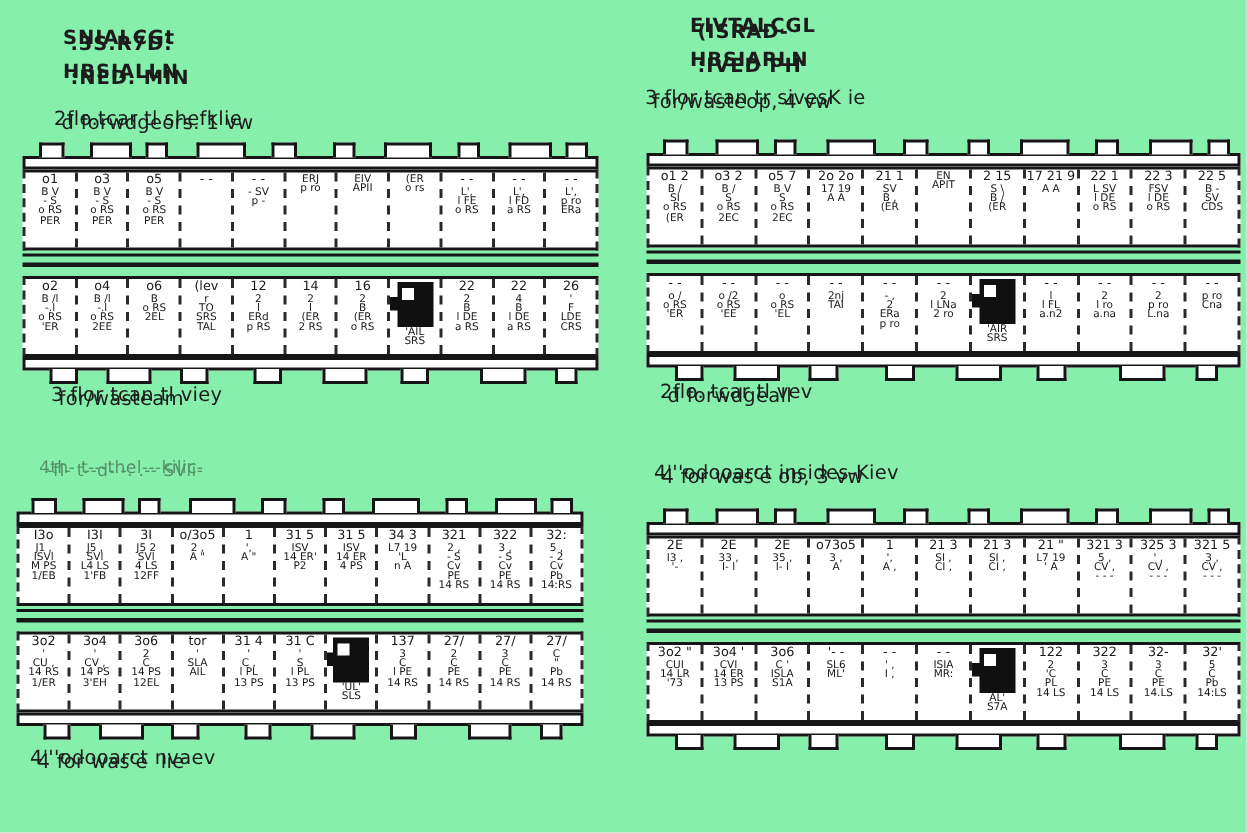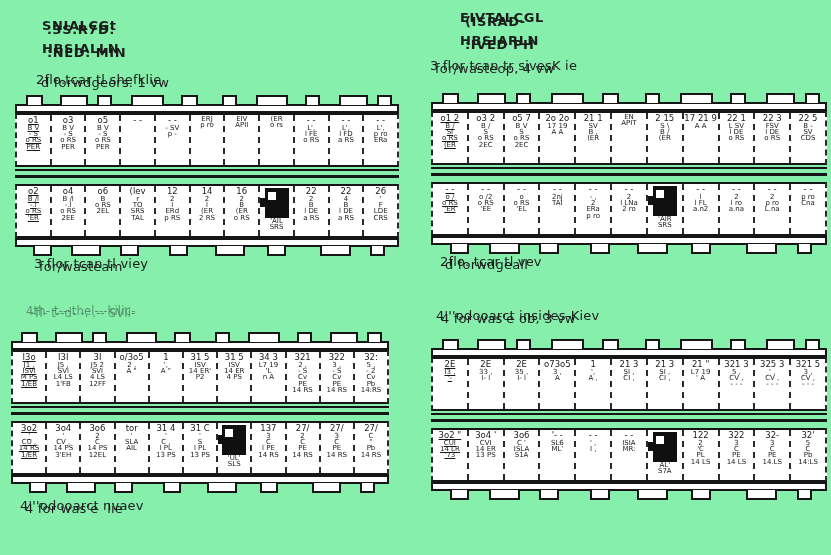--- a/index.html
+++ b/index.html
@@ -17,21 +17,21 @@
   .tabs{position:relative;height:10px;margin:0 4px;}
   .tab{position:absolute;height:10px;background:#fff;border:2.2px solid #161616;box-sizing:border-box;}
   .tabs.top .tab{border-bottom:none;top:1px;}
   .tabs.bot .tab{border-top:none;top:-1px;}
   .rail{height:5px;border:2.2px solid #161616;margin:0 1px;background:#fff;}
   .strip{display:flex;height:54px;box-sizing:border-box;margin:0 1px;background:#fff;
          border-top:2px solid #161616;border-bottom:2px solid #161616;
          border-left:2px dashed #2a2a2a;border-right:2px dashed #2a2a2a;}
   .cell{flex:1;border-left:2px dashed #2a2a2a;overflow:hidden;text-align:center;
         font-size:7px;line-height:6.4px;padding-top:1px;color:#181818;}
-  .cell:first-child{border-left:none;text-decoration:underline;}
+  .cell:first-child{border-left:none;}
   .cell>div:first-child{font-size:8.5px;line-height:8.5px;}
   .divider{height:15px;margin:0 1px;}
   .dl1{height:2px;background:#161616;margin-top:2px;}
   .dl2{height:3px;background:#161616;margin-top:4px;}
   .marker{width:24px;height:30px;background:#101010;margin:1px auto 0;position:relative;}
   .marker::before{content:"";position:absolute;left:-6px;top:10px;width:8px;height:9px;background:#101010;}
   .marker::after{content:"";position:absolute;left:3px;top:4px;width:8px;height:8px;background:#fff;}
 </style>
 </head>
 <body>

